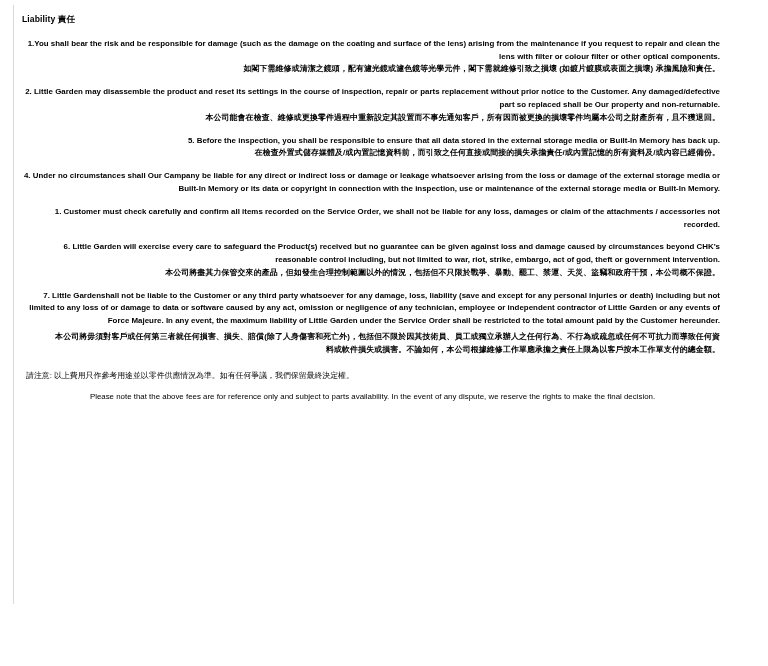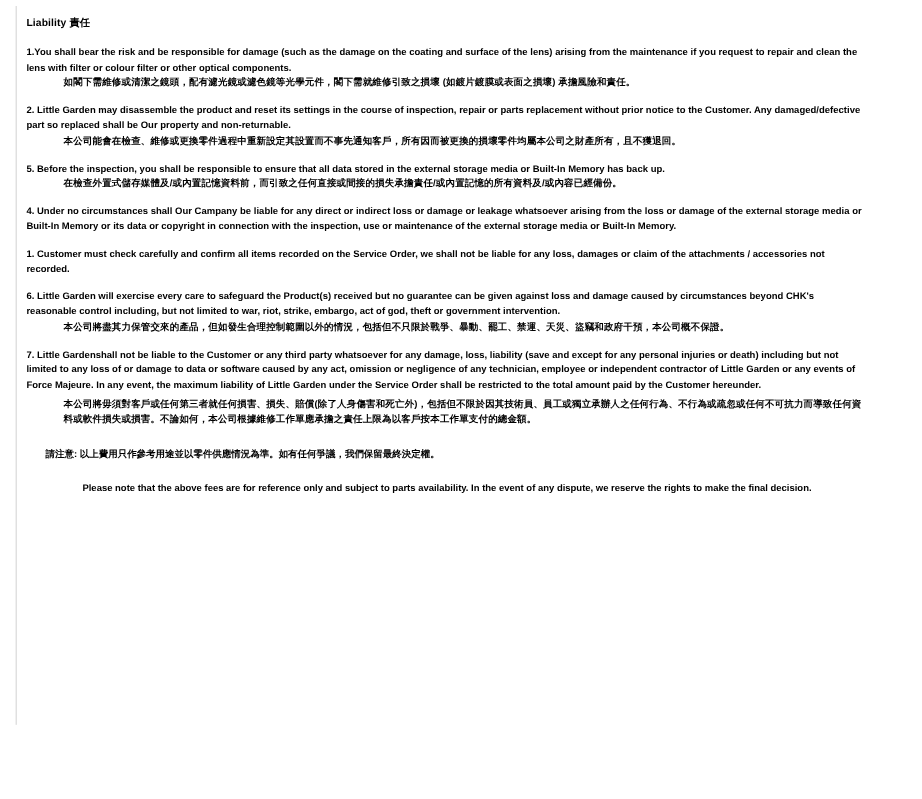--- a/index.html
+++ b/index.html
@@ -39,34 +39,34 @@
   }
   .clause {
     margin: 0 0 10px 0;
   }
   .clause p {
     margin: 0;
     font-size: 7.9px;
     font-weight: bold;
     line-height: 1.62;
     letter-spacing: 0.02px;
-    text-align: left;
+    text-align: right;
   }
   .clause p.zh {
     letter-spacing: 0.15px;
     margin-left: 31px;
   }
   .gap-sm { height: 3px; }
   .note {
     margin-top: 13px;
   }
   .note p {
-    margin: 16px;
+    margin: 4px;
     font-size: 7.9px;
-    font-weight: bold;
+    font-weight: normal;
     line-height: 1.62;
   }
   .note p.en {
     margin-top: 9px;
     padding-left: 3px;
     text-align: center;
   }
 </style>
 </head>
 <body>

